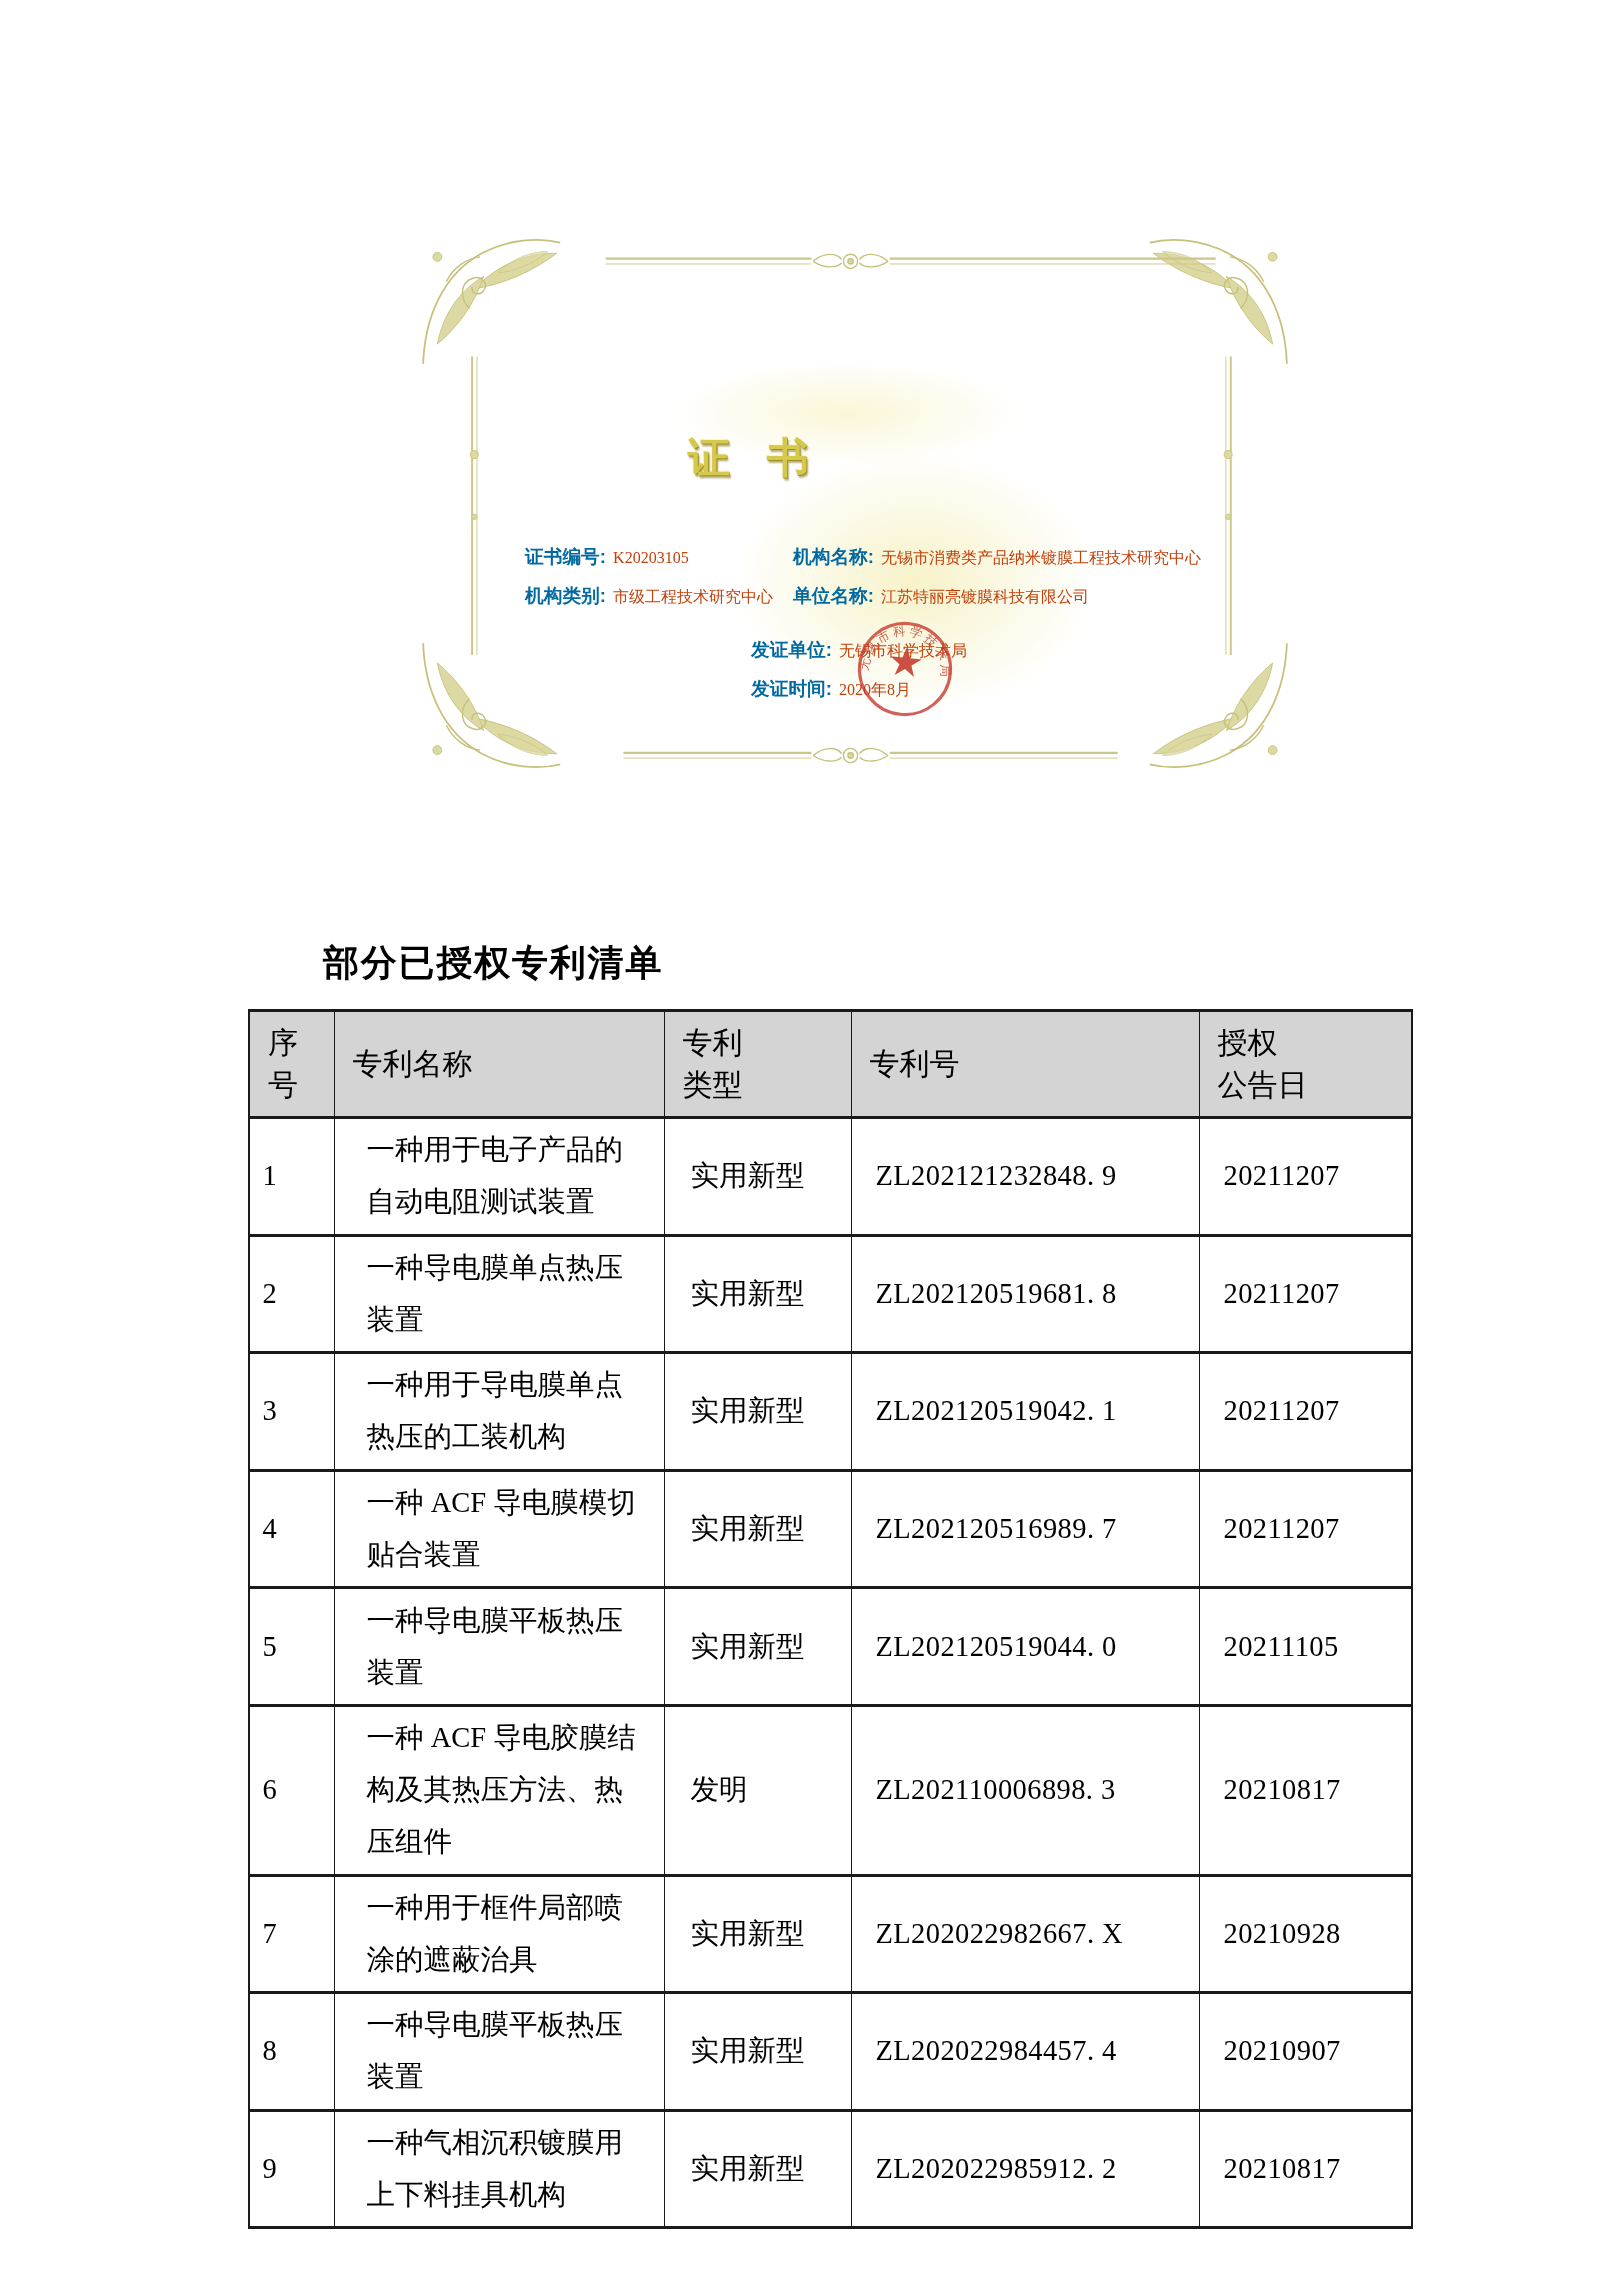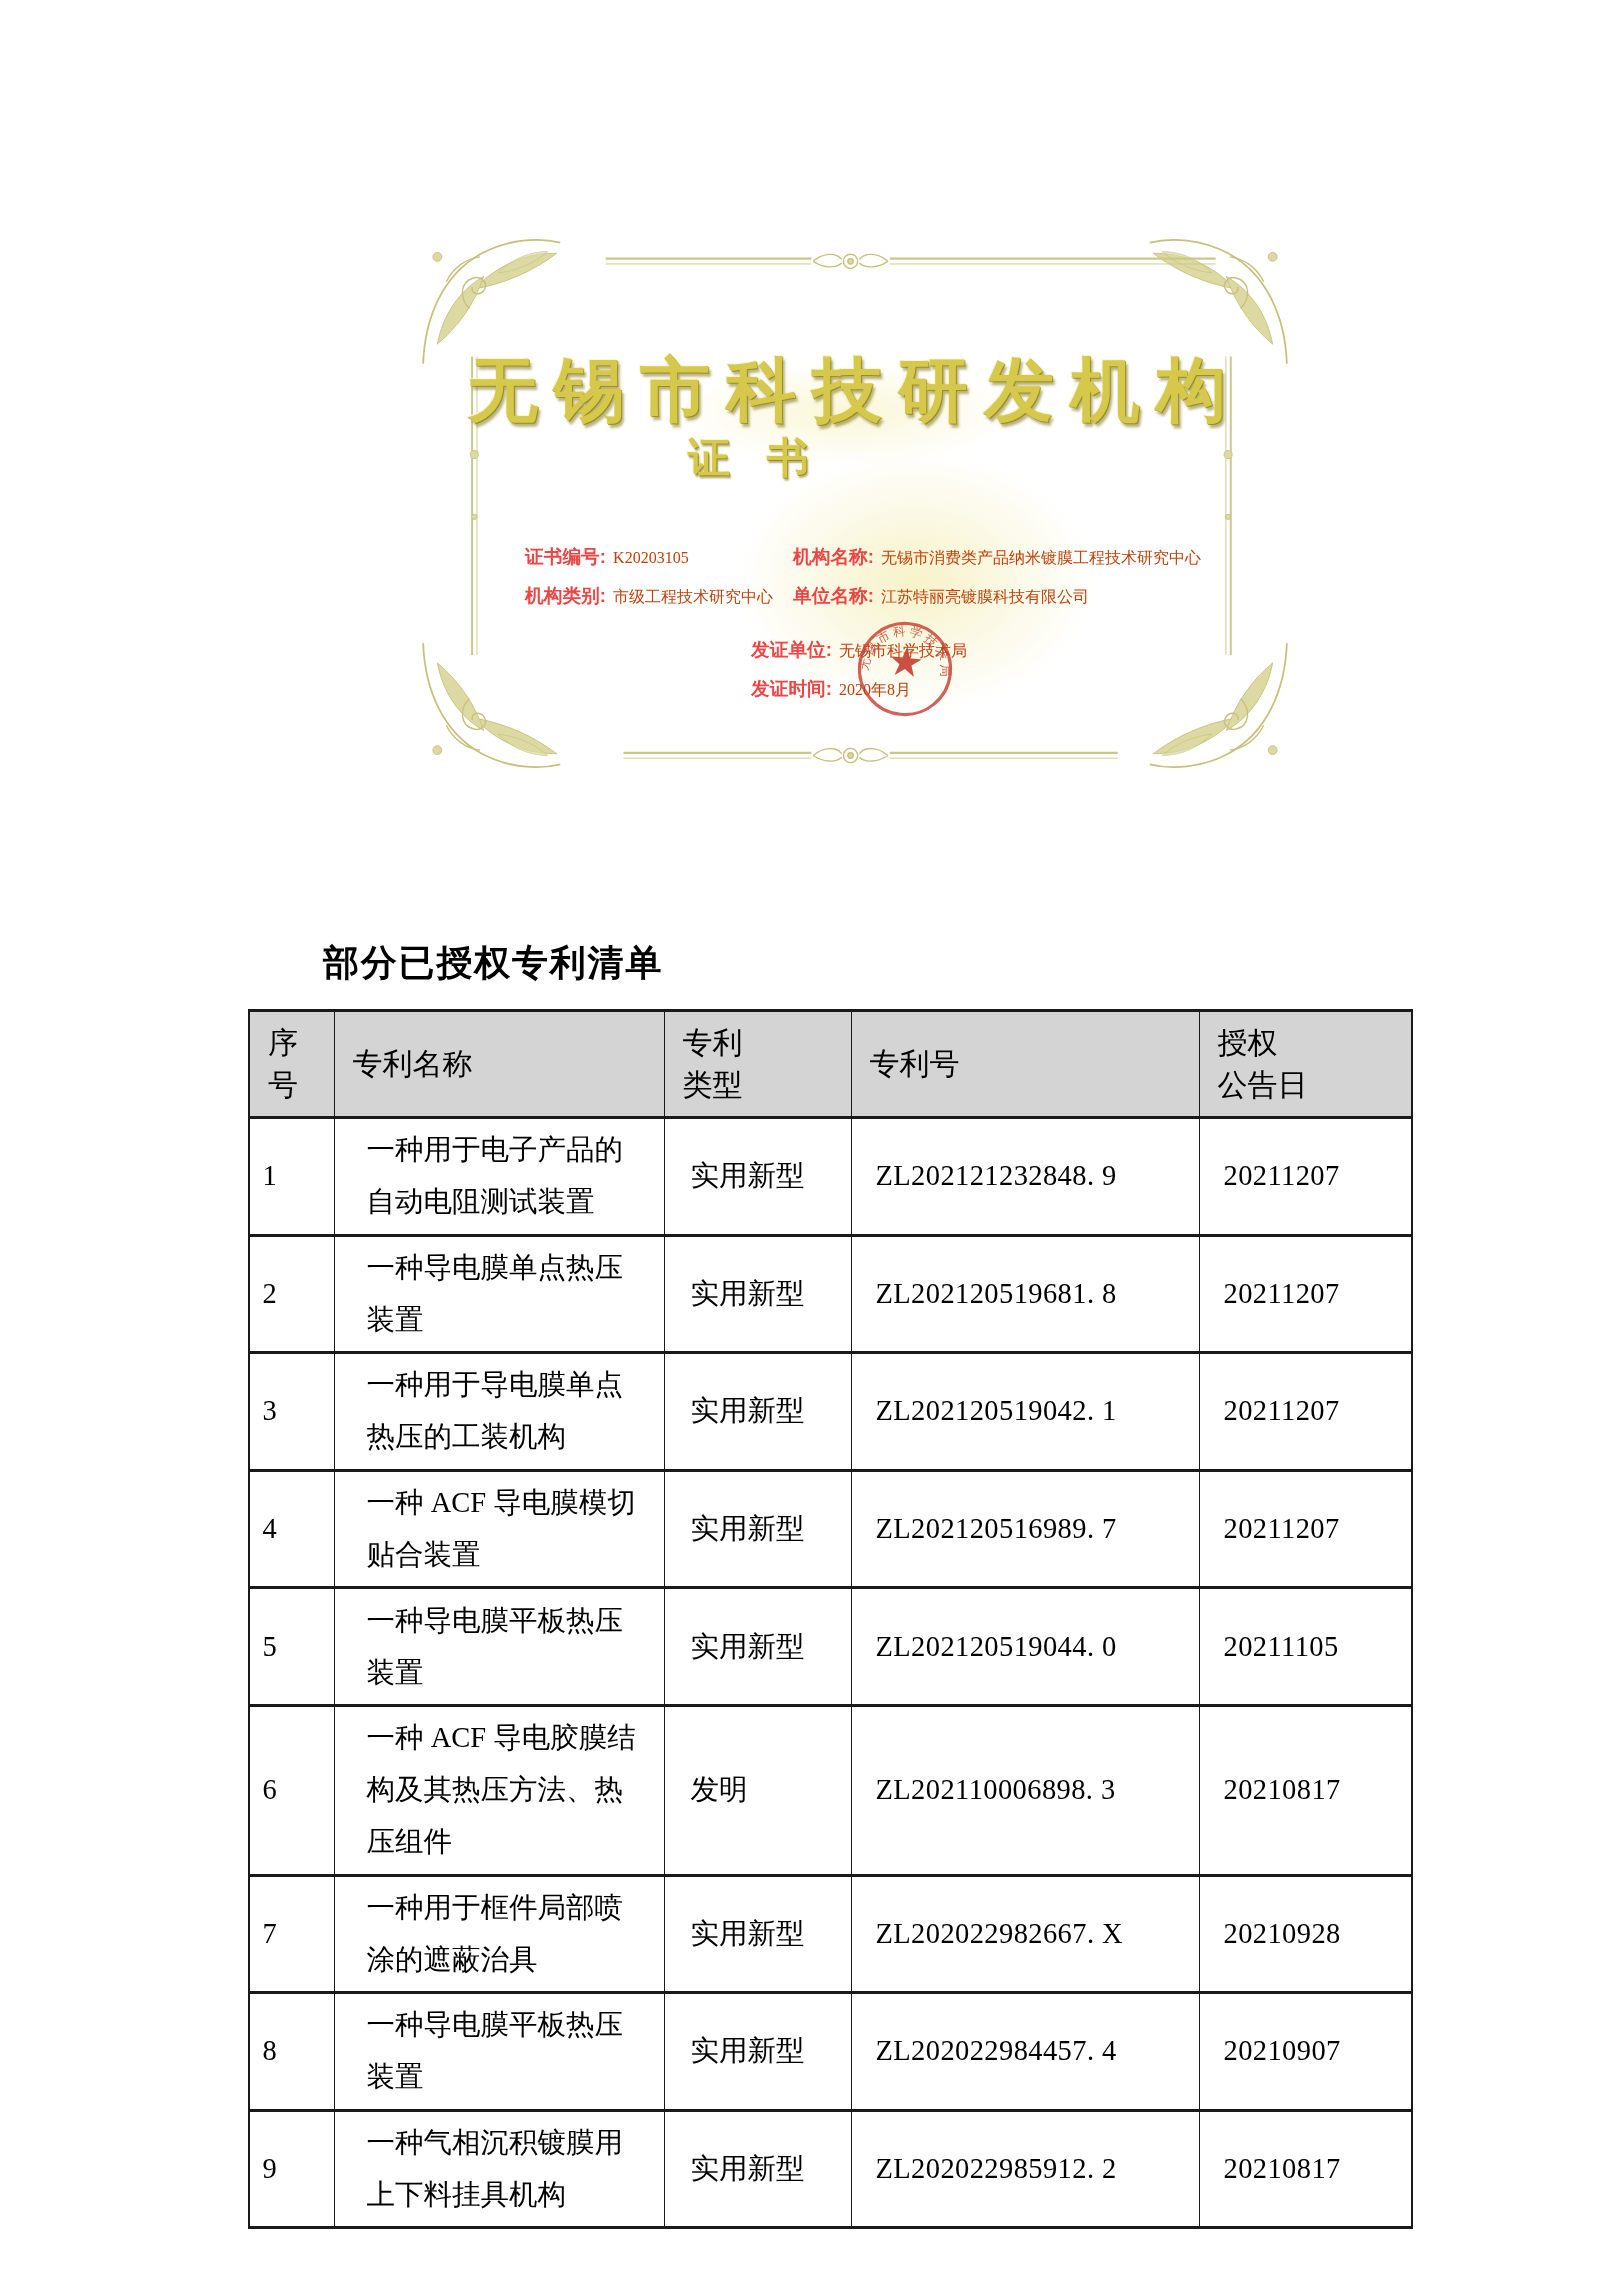--- a/index.html
+++ b/index.html
@@ -29,21 +29,21 @@
   }
   .cert-subtitle{
     position:absolute;left:274px;top:207px;
     font-family:"Liberation Sans", sans-serif;font-weight:900;
     font-size:42px;letter-spacing:12.5px;color:#d5c84a;white-space:nowrap;
     text-shadow:1.8px 2.7px 1.8px rgba(128,114,28,.55), 0.9px 0.9px 0 #b9ab34, -0.9px -0.9px 0.9px #faf5cf;
   }
   .cert-field{position:absolute;white-space:nowrap;font-size:16px;color:#3c3c3c;}
   .cert-field .lbl{
     font-family:"Liberation Sans", sans-serif;font-weight:bold;font-size:18.7px;
-    color:#ef4444;margin-right:7.1px;
+    color:#0369a1;margin-right:7.1px;
   }
   .cert-field .val{font-family:"Liberation Serif", serif;font-size:16px;color:#c2410c;}
   .f1{left:111px;top:321px;}
   .f2{left:379px;top:321px;}
   .f3{left:111px;top:360px;}
   .f4{left:379px;top:360px;}
   .f5{left:337px;top:414px;}
   .f6{left:337px;top:453px;}
 
   .cert-seal{
@@ -156,21 +156,20 @@
       <line x1="911.5" y1="150" x2="911.5" y2="485" stroke-width="1"></line>
     </g>
     <g fill="#ddd9a2" stroke="#c6c17c" stroke-width="1">
       <circle cx="67.5" cy="260" r="4.5"></circle>
       <circle cx="67.5" cy="330" r="3"></circle>
       <circle cx="914" cy="260" r="4.5"></circle>
       <circle cx="914" cy="330" r="3"></circle>
     </g>
   </svg>
 
-  <div class="cert-title">无锡市科技研发机构</div>
   <div class="cert-subtitle">证 书</div>
 
   <div class="cert-field f1">
     <span class="lbl">证书编号:</span><span class="val">K20203105</span>
   </div>
   <div class="cert-field f2">
     <span class="lbl">机构名称:</span><span class="val">无锡市消费类产品纳米镀膜工程技术研究中心</span>
   </div>
   <div class="cert-field f3">
     <span class="lbl">机构类别:</span><span class="val">市级工程技术研究中心</span>

